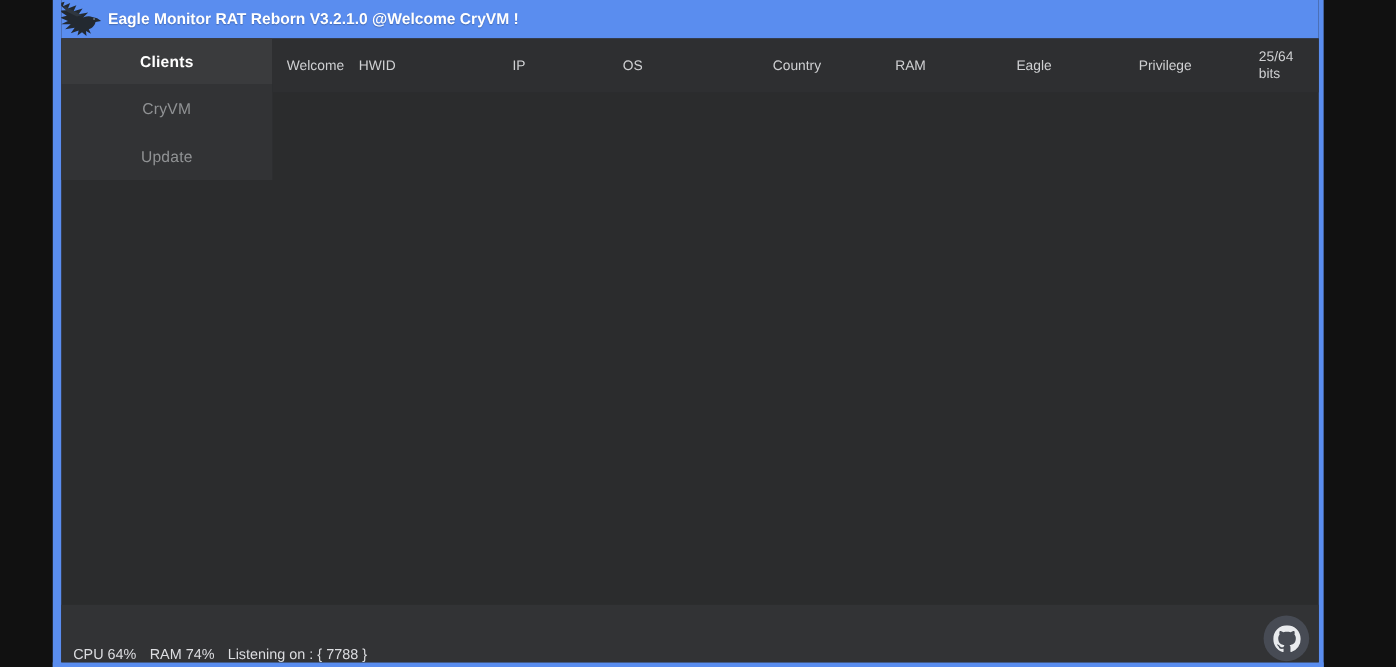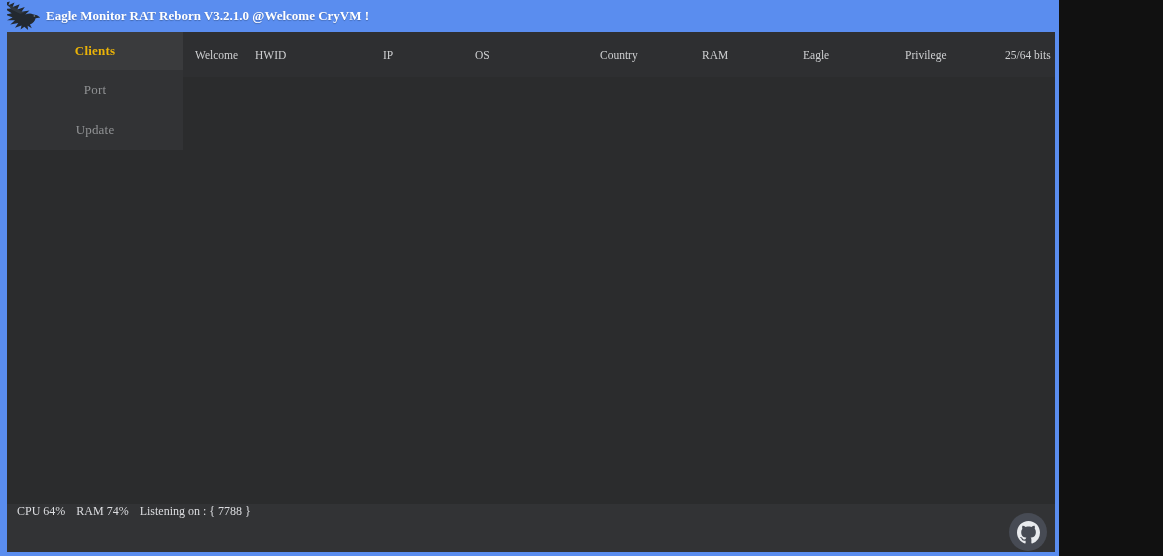--- a/index.html
+++ b/index.html
@@ -5,23 +5,23 @@
   html,body { margin:0; padding:0; background:#111; }
   * { box-sizing:border-box; }
   .window {
     position:relative;
     width:1059px; height:556px;
     background:#2b2c2d;
     border-left:7px solid #5a8def;
     border-right:4px solid #5a8def;
     border-bottom:4px solid #5a8def;
     overflow:hidden;
-    font-family:Liberation Serif, serif;
+    font-family:Liberation Sans, sans-serif;
     cursor:default;
-    -webkit-user-select:none; user-select:none;
+    -webkit-user-select:none; user-select:none;margin-left:44px;
   }
   
   .titlebar {
     position:absolute; top:0; left:0; right:0; height:32px;
     background:#5a8def;
   }
   .eagle {
     position:absolute; left:-4px; top:1px; width:38px; height:30px;
   }
   .title-text {
@@ -44,21 +44,21 @@
   
   .sidebar {
     position:absolute; left:0; top:32px; width:176px;
     background:#323335;
   }
   .nav-item {
     height:40px; display:flex; align-items:center; justify-content:center;
     color:#909294; font-size:13px; cursor:pointer; letter-spacing:0.2px;
   }
   .nav-item.active {
-    height:38px; background:#3a3b3d; color:#eab308; font-weight:700;
+    height:38px; background:#3a3b3d; color:#ffffff; font-weight:700;
   }
   
   .table-header {
     position:absolute; left:176px; top:32px; right:0; height:45px;
     background:#2e2f31;
   }
   .col {
     position:absolute; top:50%; transform:translateY(-50%);
     color:#cfd0d2; font-size:11.5px; white-space:nowrap; cursor:default;
   }
@@ -74,21 +74,21 @@
   .col-port     { left:899px; }
   
   .client-list {
     position:absolute; left:176px; top:77px; right:0; bottom:48px;
     background:transparent;
   }
   
   .statusbar {
     position:absolute; left:0; right:0; top:504px; height:48px;
     background:#323335;
-    display:flex; align-items:flex-start; gap:11px; padding-left:10px;
+    display:flex; align-items:flex-end; gap:11px; padding-left:10px;
     color:#dcdde0; font-size:12px;
   }
   .statusbar span { white-space:pre; }
   .github-btn {
     position:absolute; right:8px; top:9px;
     width:38px; height:38px; border-radius:50%;
     background:#474b54; border:none; padding:0; cursor:pointer;
     display:flex; align-items:center; justify-content:center;
   }
 </style>
@@ -116,21 +116,21 @@
     </button>
     <button class="win-btn close" aria-label="close">
       <svg width="13" height="13" viewBox="0 0 12 12">
         <path d="M1 1 L11 11 M11 1 L1 11" stroke="#ffffff" stroke-width="1.4" fill="none"></path>
       </svg>
     </button>
   </div>
 
   <nav class="sidebar">
     <div class="nav-item active">Clients</div>
-    <div class="nav-item">Port</div>
+    <div class="nav-item">CryVM</div>
     <div class="nav-item">Update</div>
   </nav>
 
   <div class="table-header">
     <span class="col col-country">Welcome</span>
     <span class="col col-hwid">HWID</span>
     <span class="col col-ip">IP</span>
     <span class="col col-os">OS</span>
     <span class="col col-username">Country</span>
     <span class="col col-ram">RAM</span>

